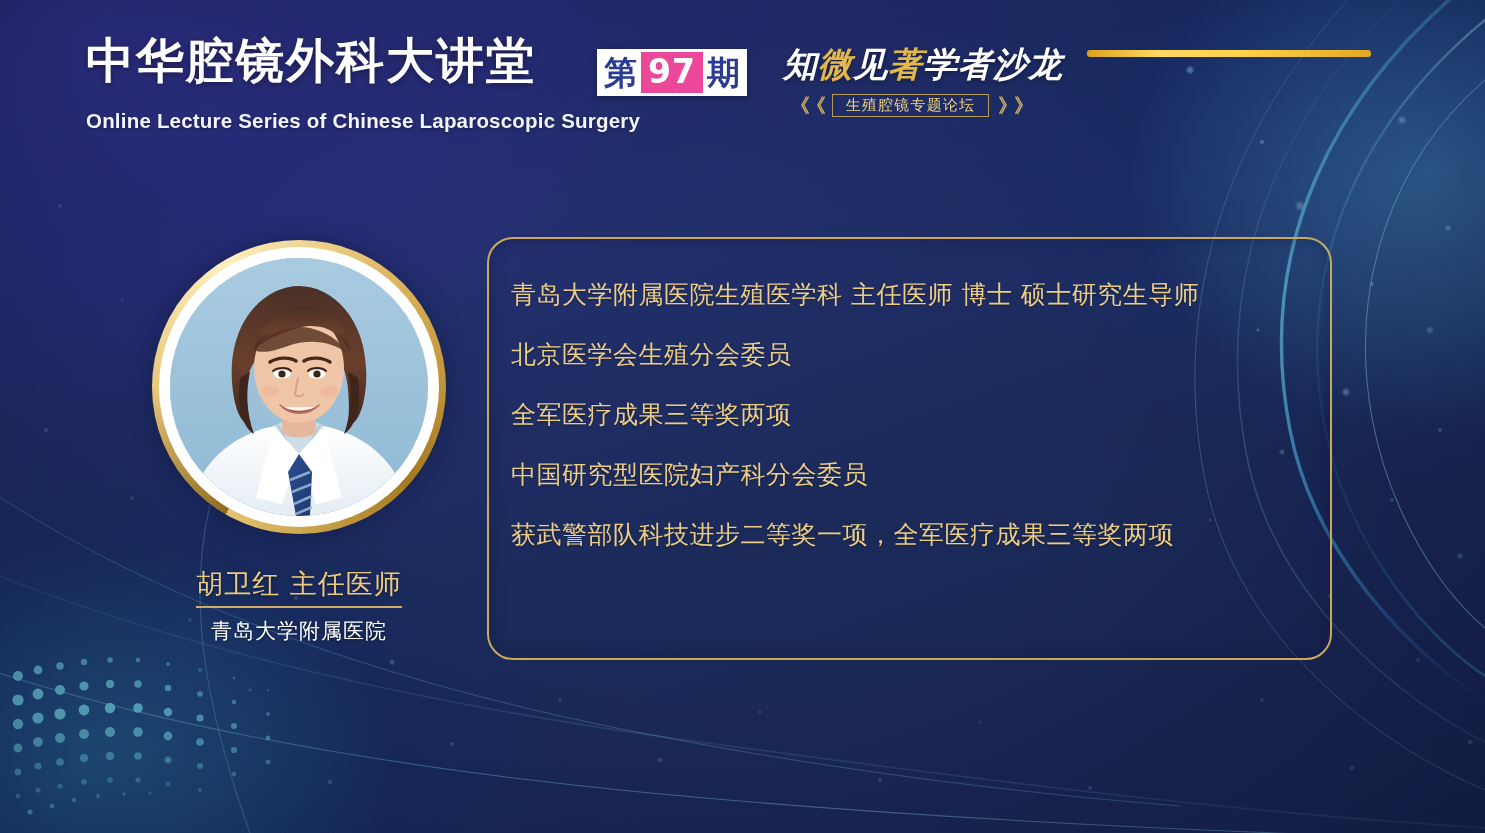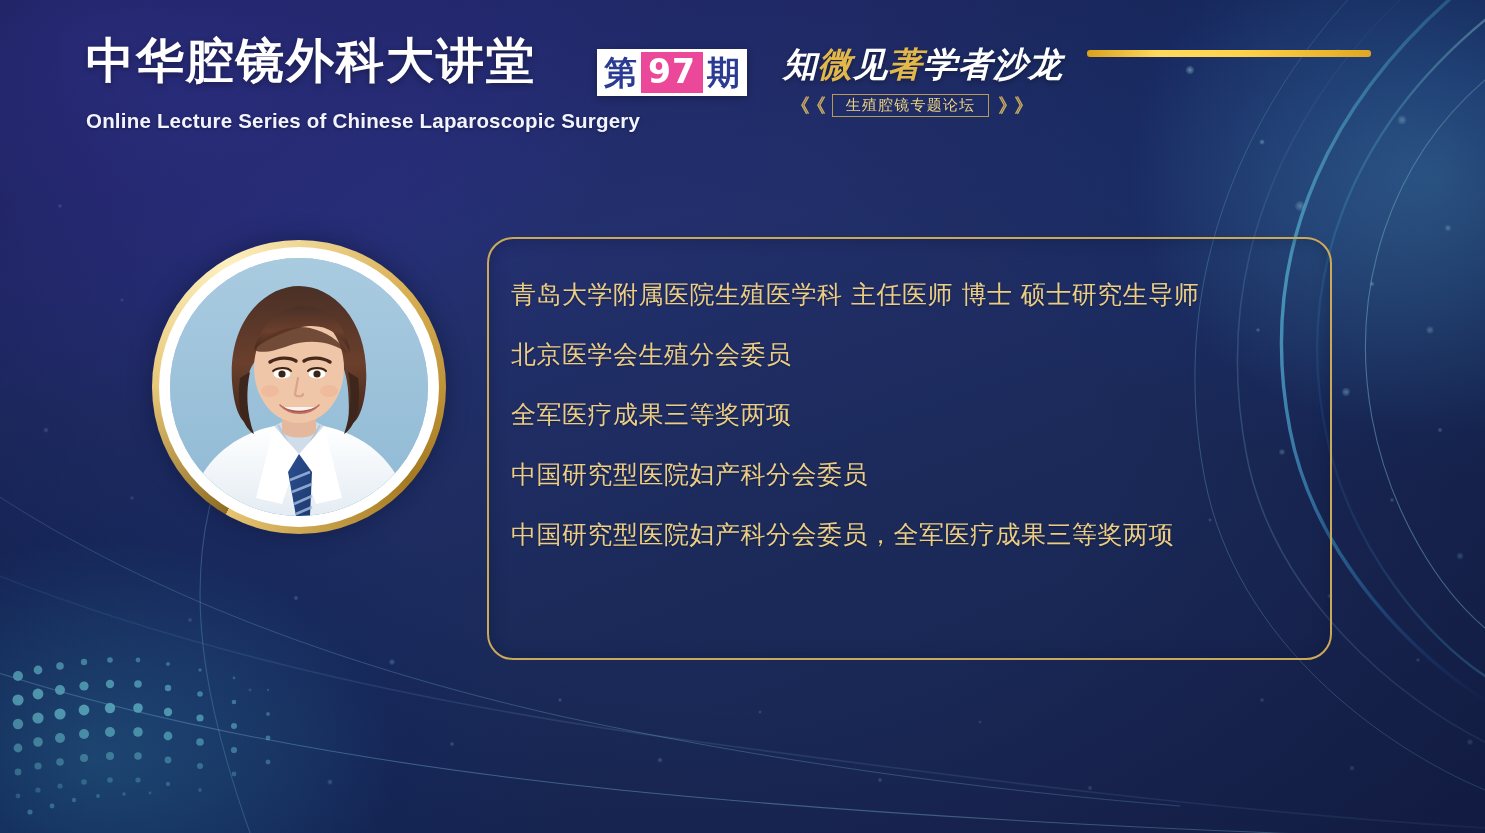--- a/index.html
+++ b/index.html
@@ -403,24 +403,30 @@
 
         <ellipse cx="100" cy="133" rx="9" ry="6" fill="#eaa789" opacity="0.35"></ellipse>
         <ellipse cx="159" cy="133" rx="9" ry="6" fill="#eaa789" opacity="0.35"></ellipse>
 
         <path d="M70 120 C66 152, 74 170, 84 176 C76 154, 76 132, 80 114 Z" fill="#3e261c"></path>
         <path d="M188 120 C192 152, 184 170, 174 176 C182 154, 182 132, 178 114 Z" fill="#3e261c"></path>
       </svg>
     </div>
   </div>
 
+  <div class="speaker">
+    <div>
+      <span class="speaker-name">胡卫红  主任医师</span>
+    </div>
+    <div class="speaker-org">青岛大学附属医院</div>
+  </div>
 
   <div class="panel">
     <div class="panel-list">
       <div class="cred-line">青岛大学附属医院生殖医学科 主任医师 博士 硕士研究生导师</div>
       <div class="cred-line">北京医学会生殖分会委员</div>
       <div class="cred-line">全军医疗成果三等奖两项</div>
       <div class="cred-line">中国研究型医院妇产科分会委员</div>
-      <div class="cred-line">中国研究型医院妇产科分会委员，全军医疗成果三等奖两项</div>
+      <div class="cred-line">获武警部队科技进步二等奖一项，全军医疗成果三等奖两项</div>
     </div>
   </div>
 
 </div>
 
 </body></html>

